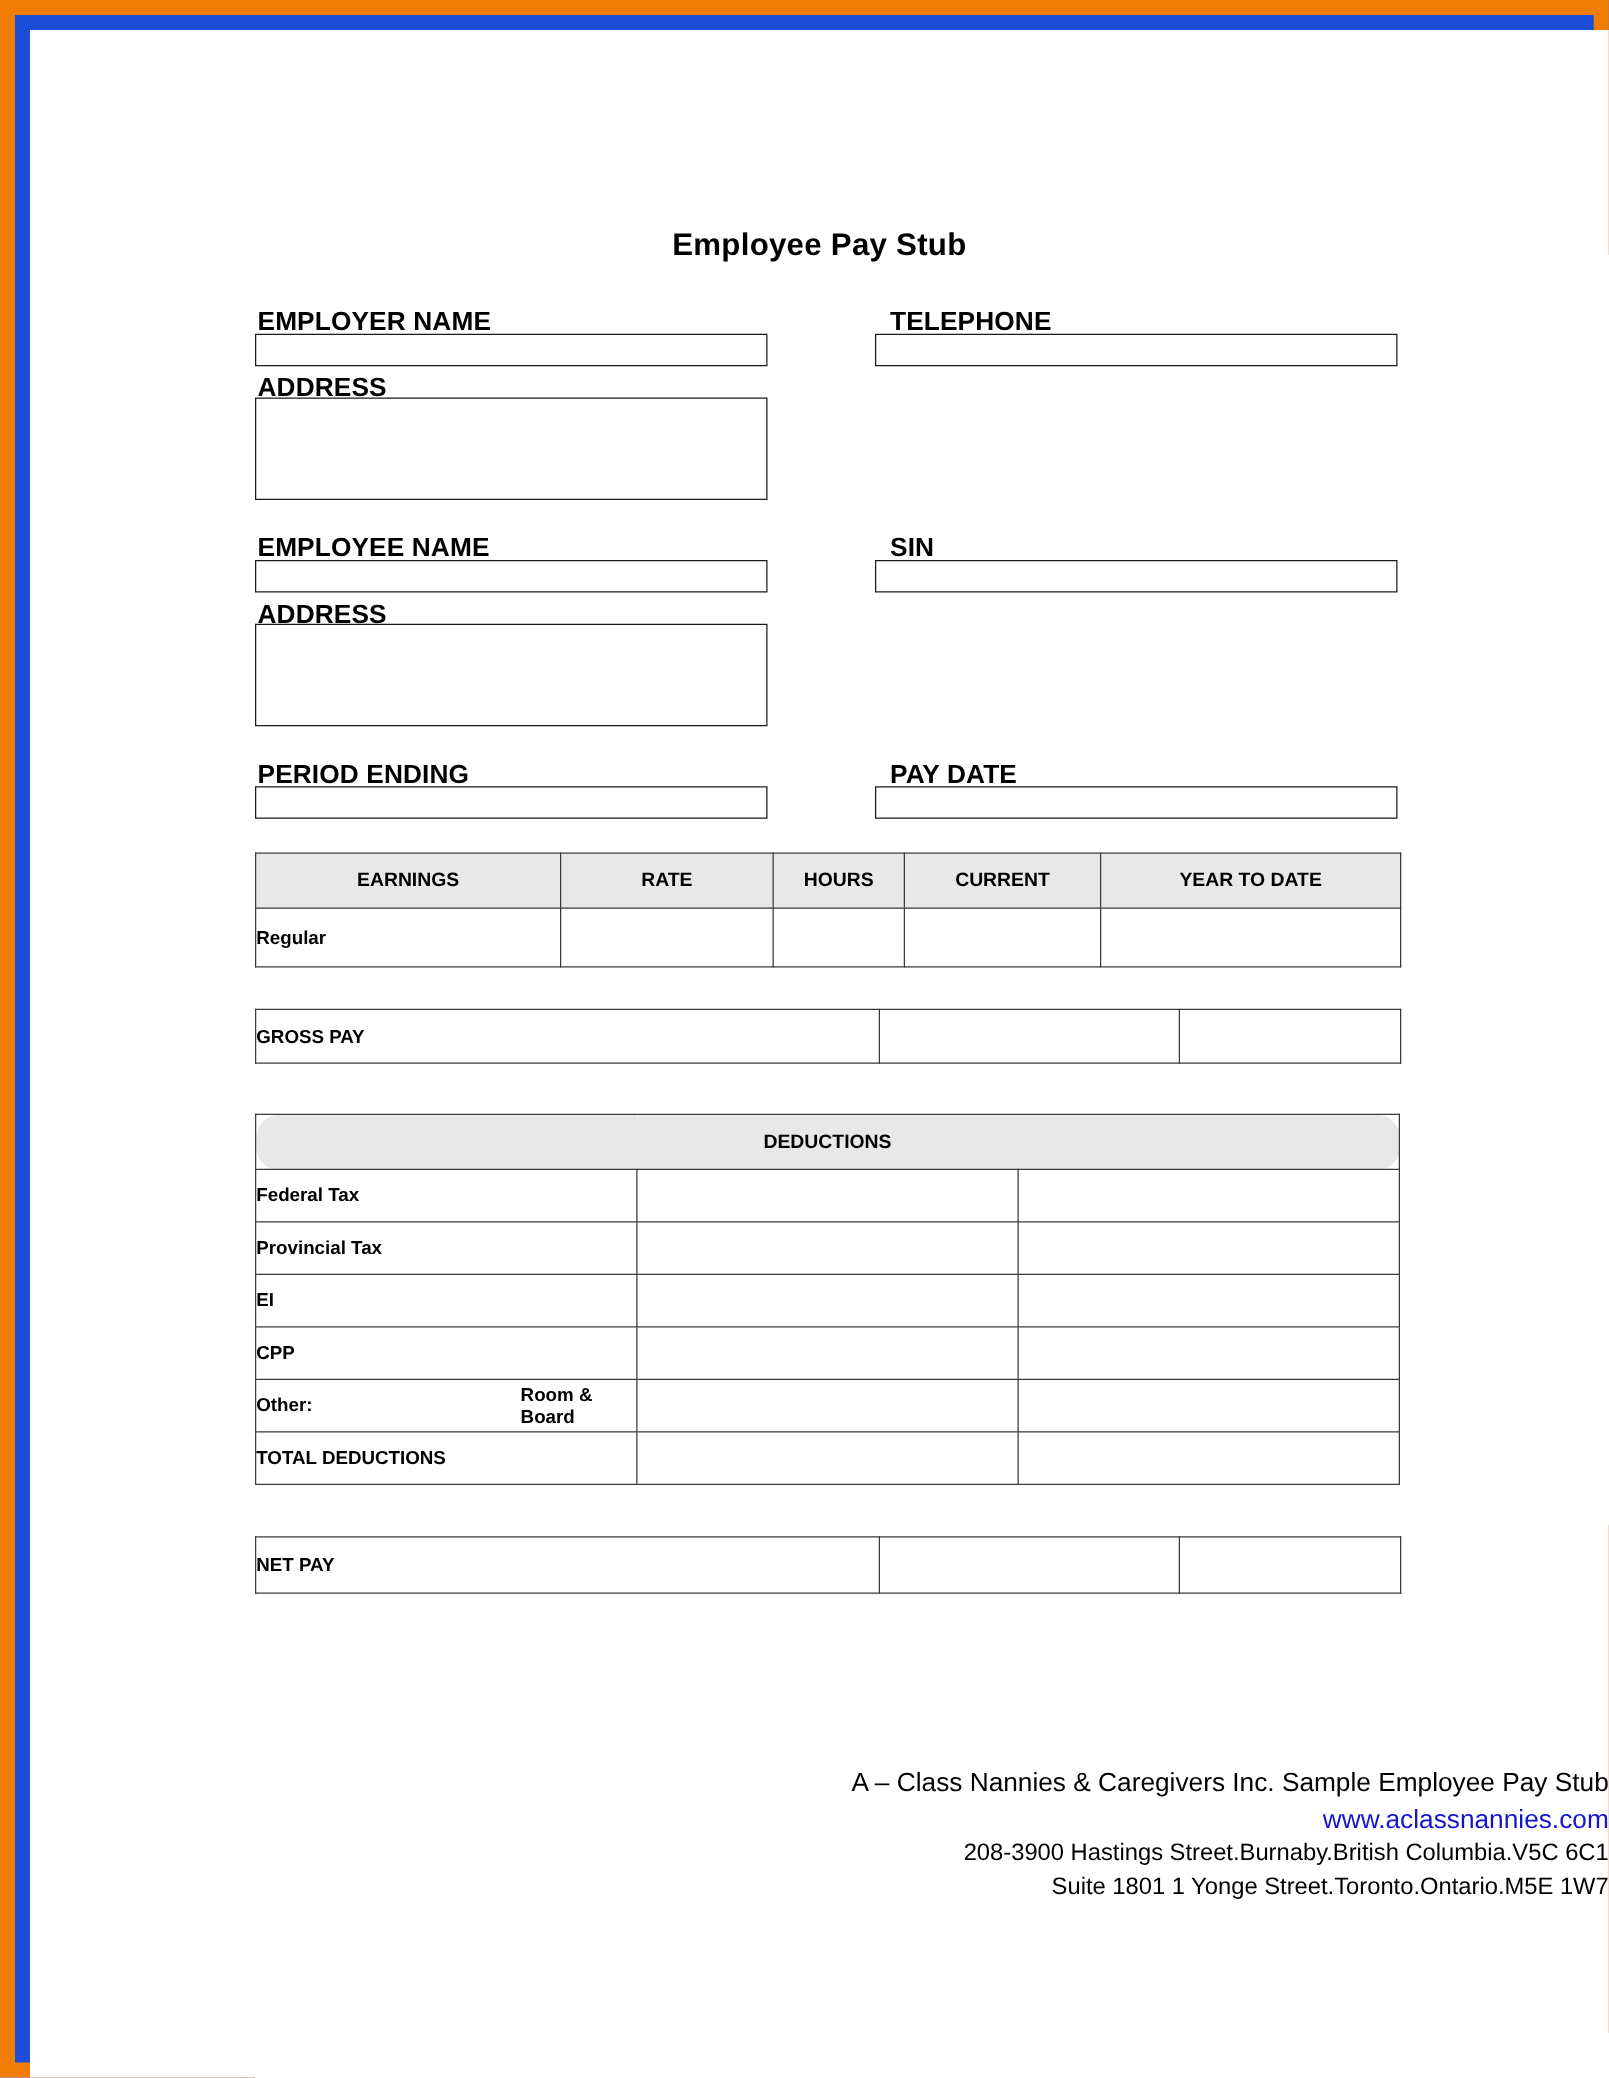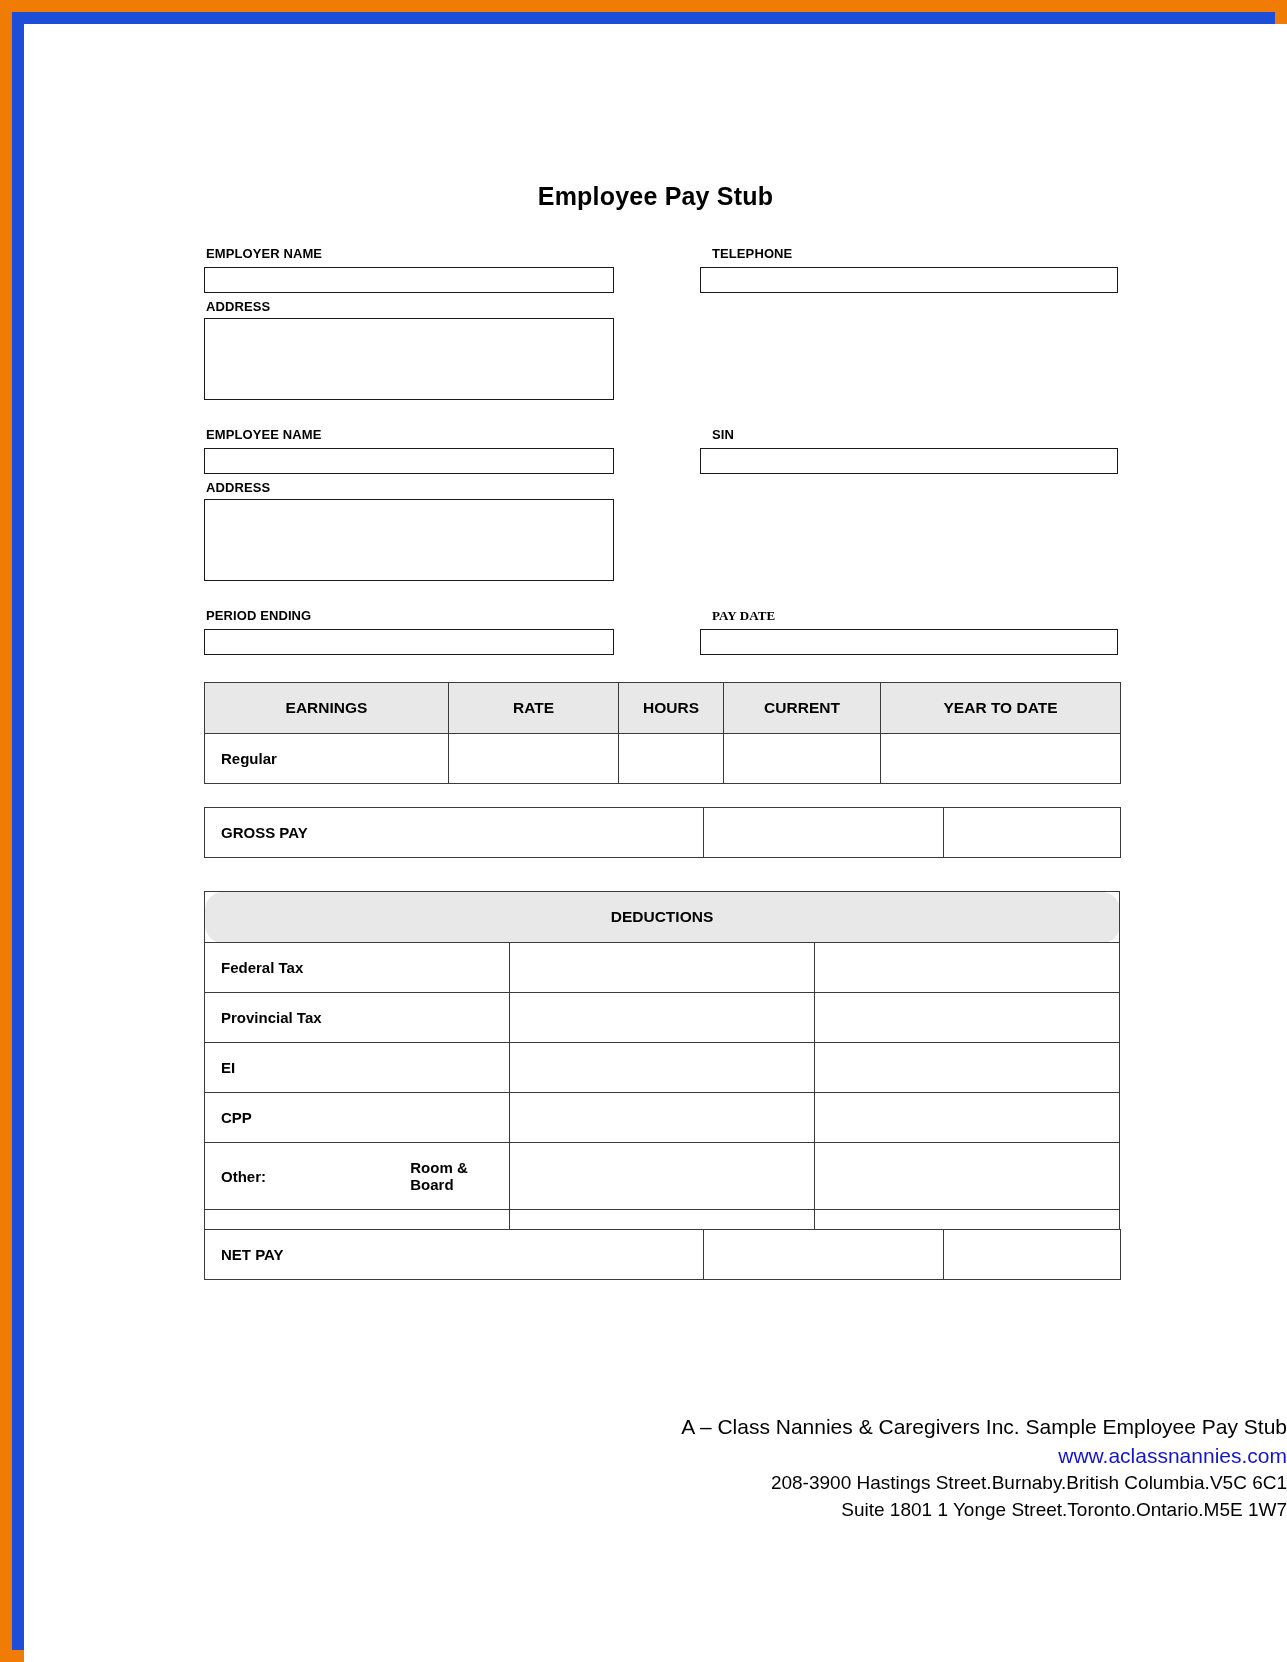--- a/index.html
+++ b/index.html
@@ -47,21 +47,21 @@
     text-align: center;
     font-size: 25px;
     font-weight: bold;
     letter-spacing: 0.2px;
     color: #000000;
   }
 
   
   .field-label {
     position: absolute;
-    font-size: 13px;
+    font-size: 21px;
     font-weight: bold;
     color: #000000;
     letter-spacing: 0.1px;
     white-space: nowrap;
   }
   .field-box {
     position: absolute;
     box-sizing: border-box;
     border: 1.5px solid #1a1a1a;
     background: #ffffff;
@@ -76,21 +76,21 @@
   
   table.stub {
     position: absolute;
     border-collapse: collapse;
     table-layout: fixed;
     background: #ffffff;
   }
   table.stub td, table.stub th {
     border: 1.2px solid #3a3a3a;
     box-sizing: border-box;
-    padding: 16px;
+    padding: 0;
     font-size: 15px;
     color: #000000;
     vertical-align: middle;
     background: #ffffff;
   }
   table.stub th {
     background: #e8e8e8;
     font-weight: bold;
     text-align: center;
     height: 44px;
@@ -212,21 +212,21 @@
 
     <div class="field-label col-left-label" style="top:456px;">ADDRESS</div>
     <textarea class="field-box col-left-box" style="top: 475px; height: 82px; padding: 5px 6px; font-size: 15px; resize: none; font-family: &quot;Liberation Sans&quot;, sans-serif;" value=""></textarea>
 
     <div class="field-label col-right-label" style="top:403px;">SIN</div>
     <input class="field-box col-right-box" style="top: 424px; height: 26px; padding-left: 6px; font-size: 15px; font-family: &quot;Liberation Sans&quot;, sans-serif;" type="text" value="">
 
     <div class="field-label col-left-label" style="top:584px;">PERIOD ENDING</div>
     <input class="field-box col-left-box" style="top: 605px; height: 26px; padding-left: 6px; font-size: 15px; font-family: &quot;Liberation Sans&quot;, sans-serif;" type="text" value="">
 
-    <div class="field-label col-right-label" style="top:584px;font-family:Liberation Serif, serif;">PAY DATE</div>
+    <div class="field-label col-right-label" style="top:584px;">PAY DATE</div>
     <input class="field-box col-right-box" style="top: 605px; height: 26px; padding-left: 6px; font-size: 15px; font-family: &quot;Liberation Sans&quot;, sans-serif;" type="text" value="">
 
     <table class="stub" id="earnings-table">
       <thead>
         <tr>
           <th class="c-earn">EARNINGS</th>
           <th class="c-rate">RATE</th>
           <th class="c-hours">HOURS</th>
           <th class="c-curr">CURRENT</th>
           <th class="c-ytd">YEAR TO DATE</th>

